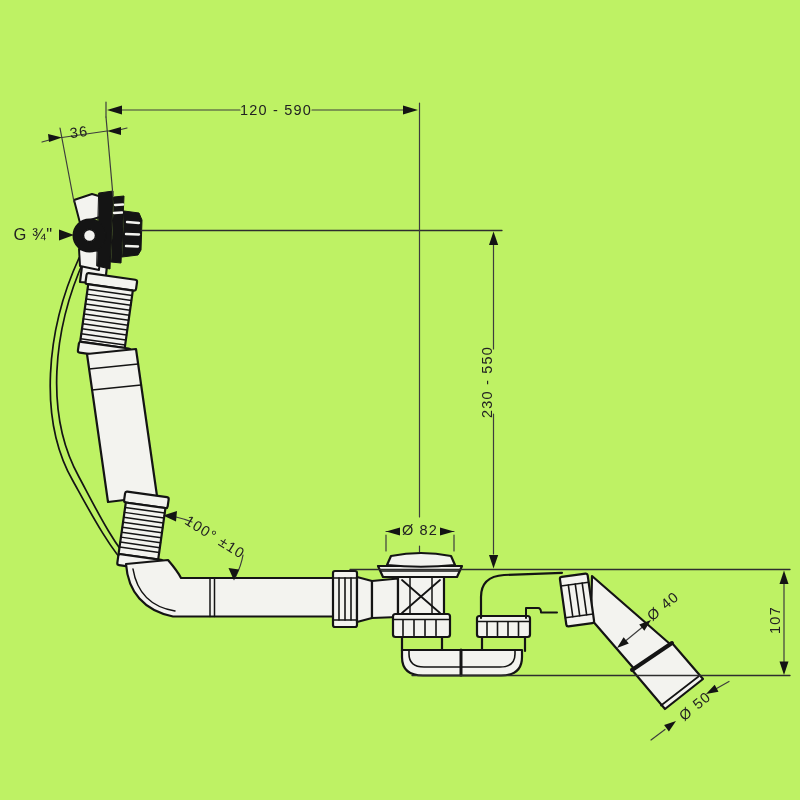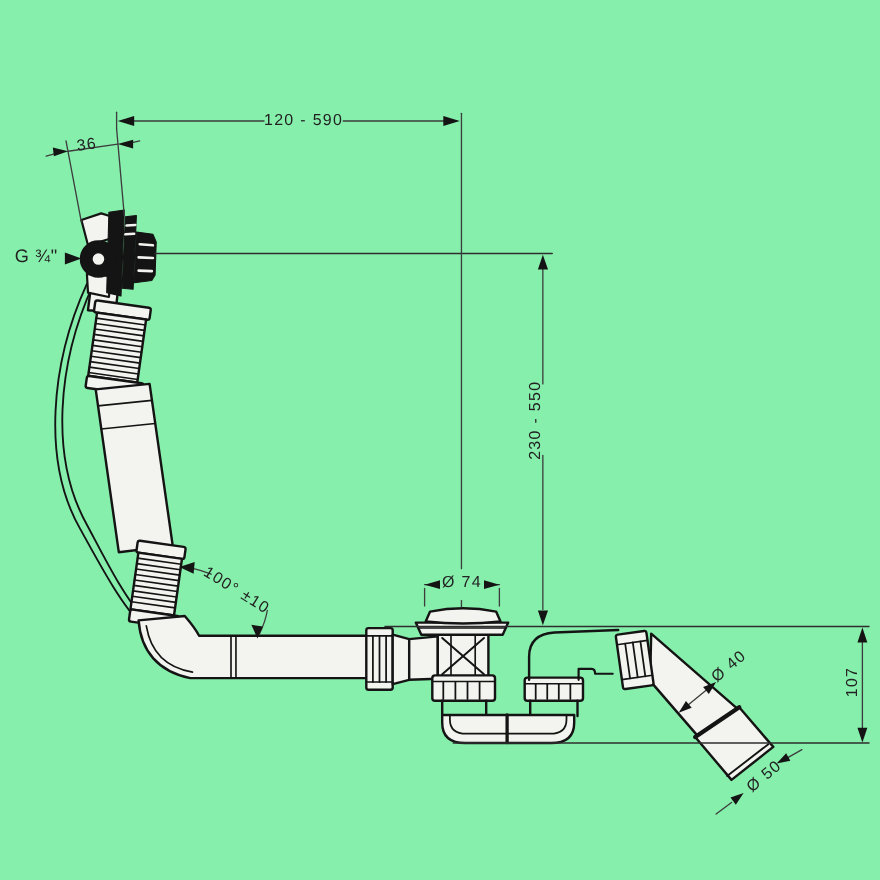--- a/index.html
+++ b/index.html
@@ -1,16 +1,16 @@
 <!DOCTYPE html>
 <html><head>
 <meta charset="utf-8">
 <style>
   html,body{margin:0;padding:0;}
-  .stage{position:relative;width:800px;height:800px;background:#86efac;overflow:hidden;
+  .stage{position:relative;width:800px;height:800px;background:#bef264;overflow:hidden;
          font-family:"Liberation Sans",sans-serif;}
   .stage svg{position:absolute;left:0;top:0;}
   .dim-label{position:absolute;transform:translate(-50%,-50%) rotate(var(--r,0deg));
              font-size:14.5px;letter-spacing:1.2px;color:#222;white-space:nowrap;}
   .thread-label{font-size:16.5px;letter-spacing:0.5px;}
 </style>
 </head>
 <body>
 
 <div class="stage">
@@ -216,19 +216,19 @@
         <polygon points="676,721 668.9,731.5 664.1,725.1" fill="#141414" stroke="none"></polygon>
       </g>
     </g>
   </g>
 </svg>
 
 <div class="dim-label" style="left:276px;top:110px">120 - 590</div>
 <div class="dim-label" style="left:79px;top:131.5px;--r:-8deg">36</div>
 <div class="dim-label thread-label" style="left:33px;top:234px">G ¾"</div>
 <div class="dim-label" style="left:486.5px;top:382px;--r:-90deg">230 - 550</div>
-<div class="dim-label" style="left:420px;top:530px">Ø 74</div>
+<div class="dim-label" style="left:420px;top:530px">Ø 82</div>
 <div class="dim-label" style="left:215px;top:536.5px;--r:32deg">100° ±10</div>
 <div class="dim-label" style="left:663px;top:605.5px;--r:-40deg">Ø 40</div>
 <div class="dim-label" style="left:694.5px;top:705.5px;--r:-40deg">Ø 50</div>
 <div class="dim-label" style="left:775px;top:619.5px;--r:-90deg">107</div>
 
 </div>
 
 </body></html>

